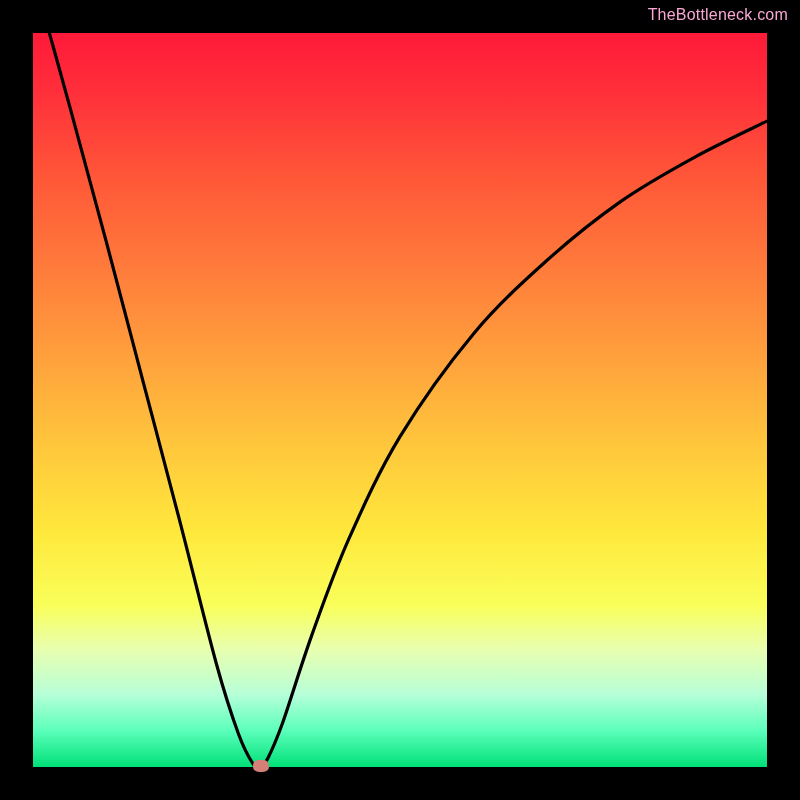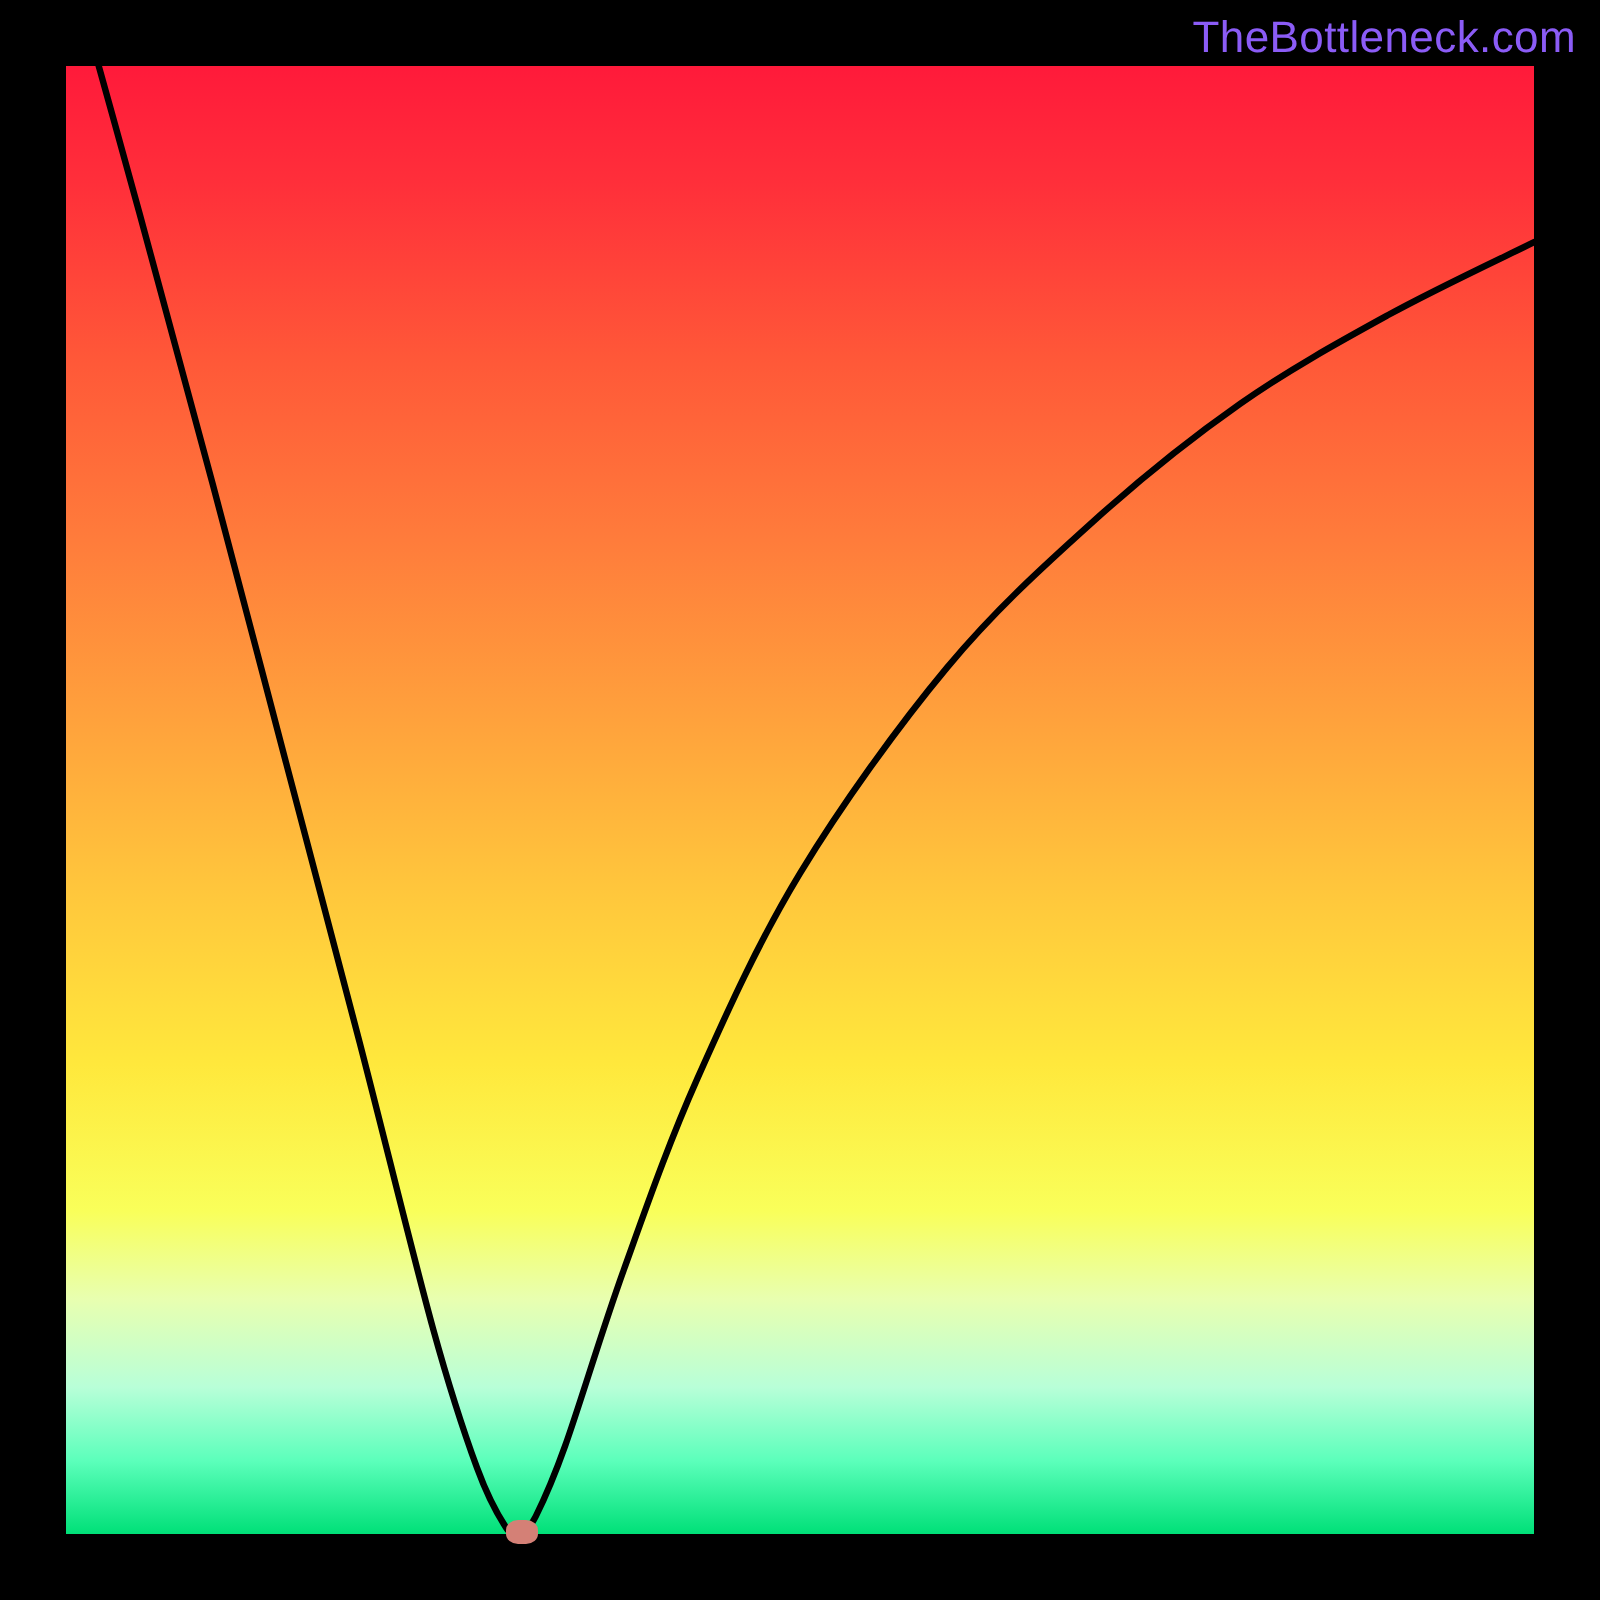--- a/index.html
+++ b/index.html
@@ -29,22 +29,22 @@
       #e8ffb0 84%,
       #b8ffd8 90%,
       #5cffbb 95%,
       #00e078 100%
     );
   }
   .watermark {
     position: absolute;
     top: 6px;
     right: 12px;
-    color: #8b5cf6;
-    font-size: 22px;
+    color: #f9a8d4;
+    font-size: 16px;
     letter-spacing: 0.2px;
     user-select: none;
   }
   svg.curve {
     position: absolute;
     left: 0; top: 0;
     width: 734px;
     height: 734px;
     pointer-events: none;
   }

